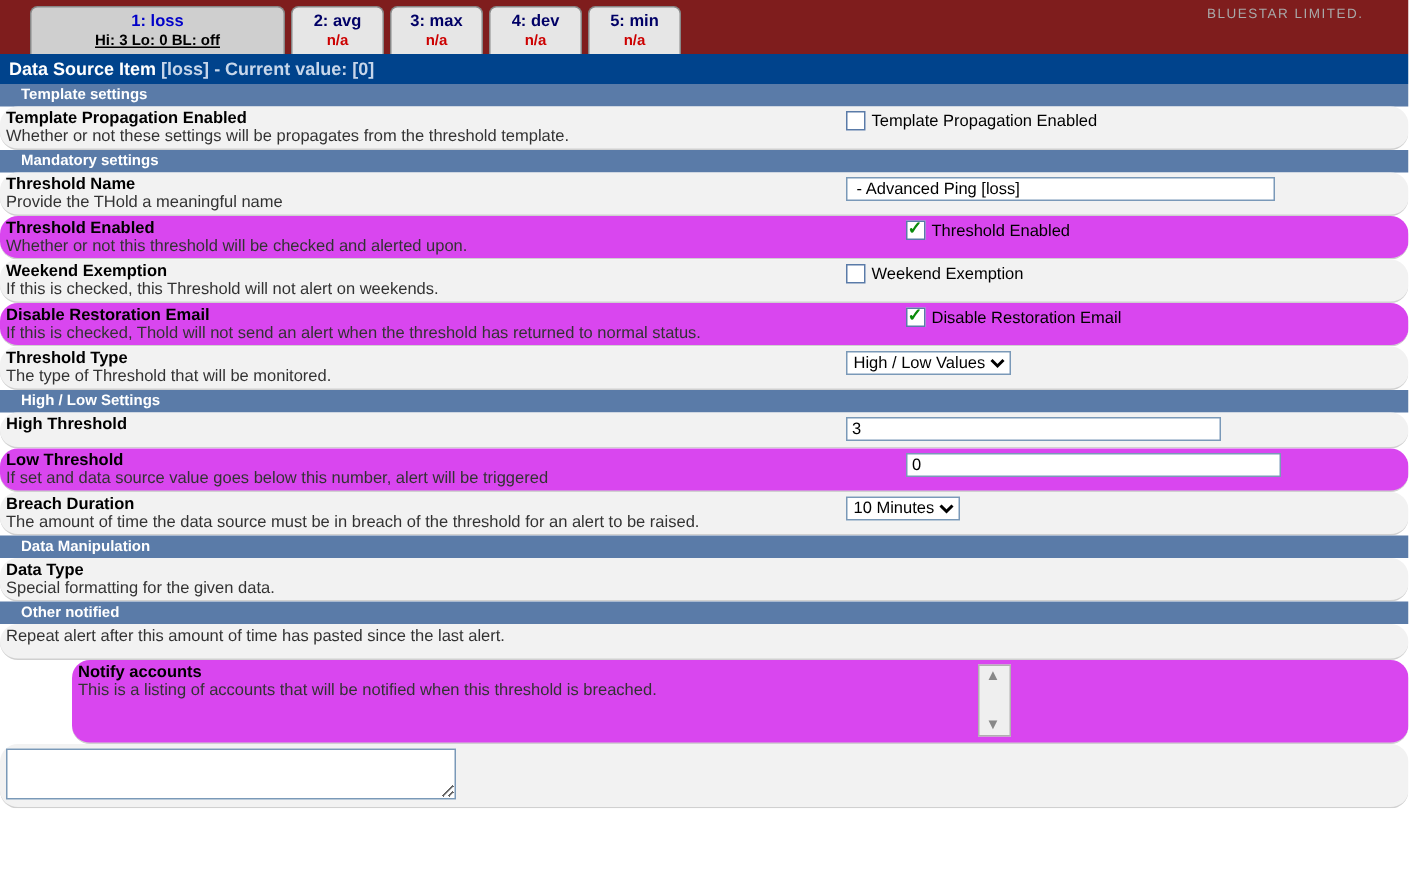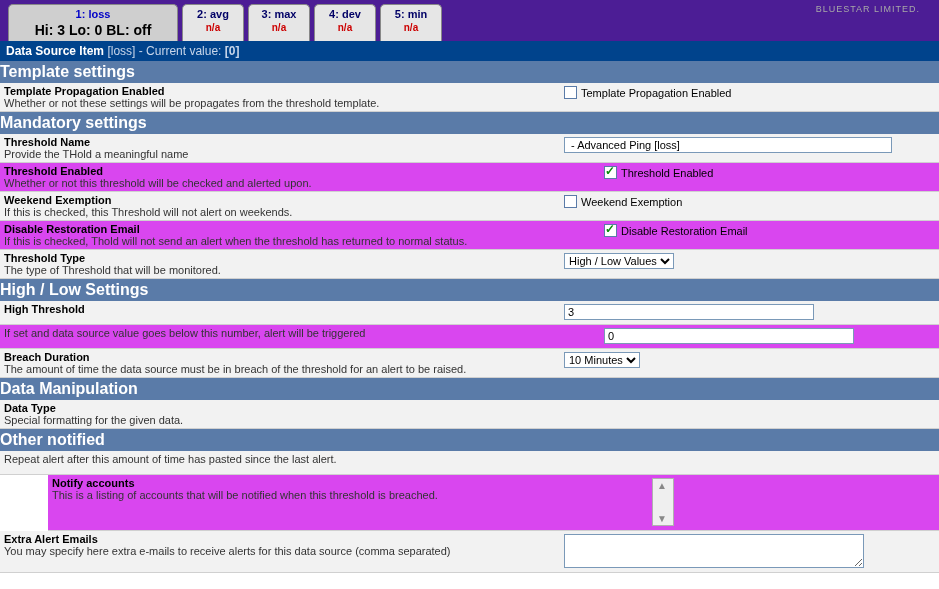--- a/index.html
+++ b/index.html
@@ -7,22 +7,22 @@
     margin: 0;
     font-family: Verdana, Arial, sans-serif;
     font-size: 11px;
     background: #fff;
     color: #000;
     width: 939px;
   }
   .top-area {
     display: flex;
     align-items: flex-start;
-    padding: 2px 0 0 8px;
-    background: #4c1d95;
+    padding: 2px 0 0 20px;
+    background: #7f1d1d;
   }
   .tabs {
     display: flex;
     gap: 4px;
     margin-top: 2px;
   }
   .tab {
     border: 1px solid #888;
     border-bottom: none;
     border-radius: 5px 5px 0 0;
@@ -33,51 +33,52 @@
     line-height: 1.3;
     cursor: pointer;
   }
   .tab.active {
     background: #cfcfcf;
     min-width: 170px;
   }
   .tab .line1 { font-weight: bold; color: #0000c8; }
   .tab .line1.inactive { font-weight: bold; color: #000066; }
   .tab .line2 { font-weight: bold; color: #cc0000; font-size: 10px; }
-  .tab.active .line2 { color: #000; font-weight: bold; font-size: 14px; }
+  .tab.active .line2 { color: #000; font-weight: bold; font-size: 10px; text-decoration: underline; }
   .brand {
     margin-left: auto;
-    margin-right: 19px;
+    margin-right: 30px;
     color: #a8a8a8;
     font-size: 9px;
     letter-spacing: 1px;
     padding-top: 2px;
   }
   .header-bar {
     background: #00438c;
     color: #fff;
     font-weight: bold;
     padding: 3px 6px;
     font-size: 12px;
   }
-  .header-bar .dim { color: #c7d6ea; font-weight: normal; }
+  .header-bar .dim { color: #c7d6ea; font-weight: bold; }
   .header-bar .val { color: #c7d6ea; font-weight: bold; }
   .section-header {
     background: #5a7ba8;
     color: #fff;
     font-weight: bold;
-    padding: 2px 0;
-    font-size: 16px;
+    padding: 2px 14px;
+    font-size: 10px;
   }
   .row {
     display: flex;
     border-bottom: 1px solid #d0d0d0;
     padding: 2px 4px;
     min-height: 24px;
     align-items: flex-start;
+    border-radius: 12px;
   }
   .row.alt1 { background: #f2f2f2; }
   .row.alt0 { background: #d946ef; gap: 40px; }
   .row-left {
     flex: 0 0 560px;
     padding-right: 10px;
   }
   .row-right {
     flex: 1;
     padding-top: 1px;
@@ -88,21 +89,21 @@
     display: inline-flex;
     align-items: center;
     gap: 4px;
   }
   input[type="text"] {
     font-family: inherit;
     font-size: 11px;
     padding: 1px 3px;
     border: 1px solid #7a99b8;
   }
-  input.wide { width: 328px; }
+  input.wide { width: 286px; }
   input.med { width: 250px; }
   select {
     font-family: inherit;
     font-size: 11px;
     border: 1px solid #7a99b8;
     background: #fff;
   }
   .checkbox {
     width: 13px; height: 13px;
     border: 1px solid #5a7ba8;
@@ -261,20 +262,21 @@
   <div class="row-left">
     <div class="row-title">High Threshold</div>
   </div>
   <div class="row-right">
     <input type="text" class="med" value="3" style="">
   </div>
 </div>
 
 <div class="row alt0">
   <div class="row-left">
+    <div class="row-title">Low Threshold</div>
     <div class="row-desc">If set and data source value goes below this number, alert will be triggered</div>
   </div>
   <div class="row-right">
     <input type="text" class="med" value="0" style="">
   </div>
 </div>
 
 <div class="row alt1">
   <div class="row-left">
     <div class="row-title">Breach Duration</div>
@@ -308,20 +310,16 @@
   <div class="row-left">
     <div class="row-title">Notify accounts</div>
     <div class="row-desc">This is a listing of accounts that will be notified when this threshold is breached.</div>
   </div>
   <div class="row-right">
     <div class="scrollbox"></div>
   </div>
 </div>
 
 <div class="row alt1">
-  <div class="row-left">
-    <div class="row-title">Extra Alert Emails</div>
-    <div class="row-desc">You may specify here extra e-mails to receive alerts for this data source (comma separated)</div>
-  </div>
   <div class="row-right">
     <textarea style=""></textarea>
   </div>
 </div>
 
 </body></html>

